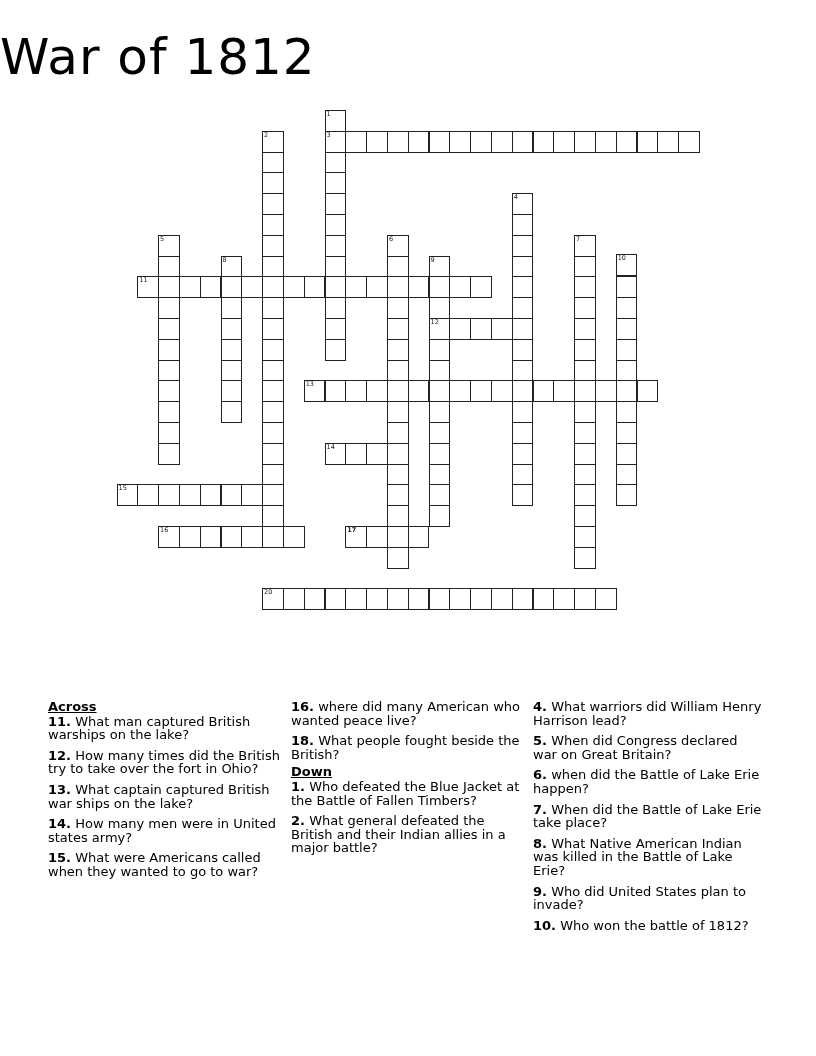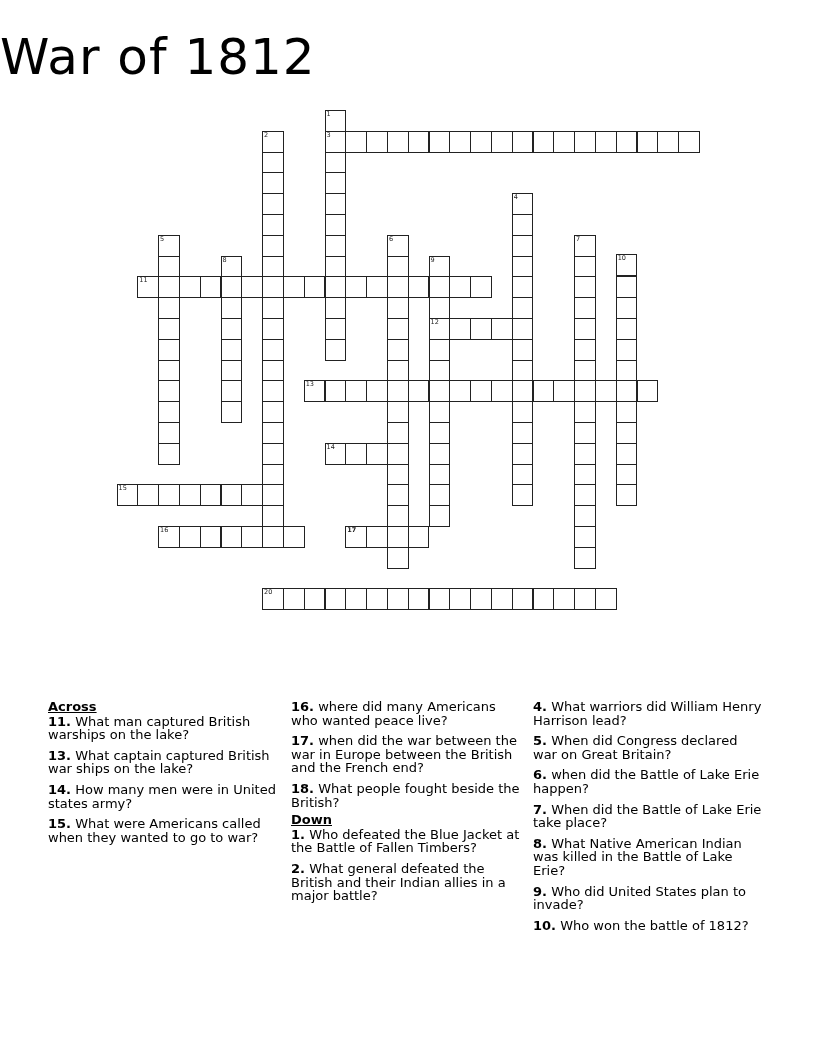--- a/index.html
+++ b/index.html
@@ -260,27 +260,27 @@
     <div class="cell" style="left: 532.5px; top: 588.4px;"></div>
     <div class="cell" style="left: 553.3px; top: 588.4px;"></div>
     <div class="cell" style="left: 574.1px; top: 588.4px;"></div>
     <div class="cell" style="left: 594.9px; top: 588.4px;"></div>
   </div>
 
 <div id="clues">
   <div class="col c1">
     <div class="heading">Across</div>
     <div class="clue"><span class="n">11.</span> <span>What man captured British warships on the lake?</span></div>
+    <div class="clue"><span class="n">12.</span> <span>How many times did the British try to take over the fort in Ohio?</span></div>
     <div class="clue"><span class="n">13.</span> <span>What captain captured British war ships on the lake?</span></div>
     <div class="clue"><span class="n">14.</span> <span>How many men were in United states army?</span></div>
     <div class="clue"><span class="n">15.</span> <span>What were Americans called when they wanted to go to war?</span></div>
   </div>
   <div class="col c2">
-    <div class="clue"><span class="n">16.</span> <span>where did many Americans who wanted peace live?</span></div>
-    <div class="clue"><span class="n">17.</span> <span>when did the war between the war in Europe between the British and the French end?</span></div>
+    <div class="clue"><span class="n">16.</span> <span>where did many American who wanted peace live?</span></div>
     <div class="clue" style="margin-bottom:4px"><span class="n">18.</span> <span>What people fought beside the British?</span></div>
     <div class="heading">Down</div>
     <div class="clue"><span class="n">1.</span> <span>Who defeated the Blue Jacket at the Battle of Fallen Timbers?</span></div>
     <div class="clue"><span class="n">2.</span> <span>What general defeated the British and their Indian allies in a major battle?</span></div>
   </div>
   <div class="col c3">
     <div class="clue"><span class="n">4.</span> <span>What warriors did William Henry Harrison lead?</span></div>
     <div class="clue"><span class="n">5.</span> <span>When did Congress declared war on Great Britain?</span></div>
     <div class="clue"><span class="n">6.</span> <span>when did the Battle of Lake Erie happen?</span></div>
     <div class="clue"><span class="n">7.</span> <span>When did the Battle of Lake Erie take place?</span></div>

